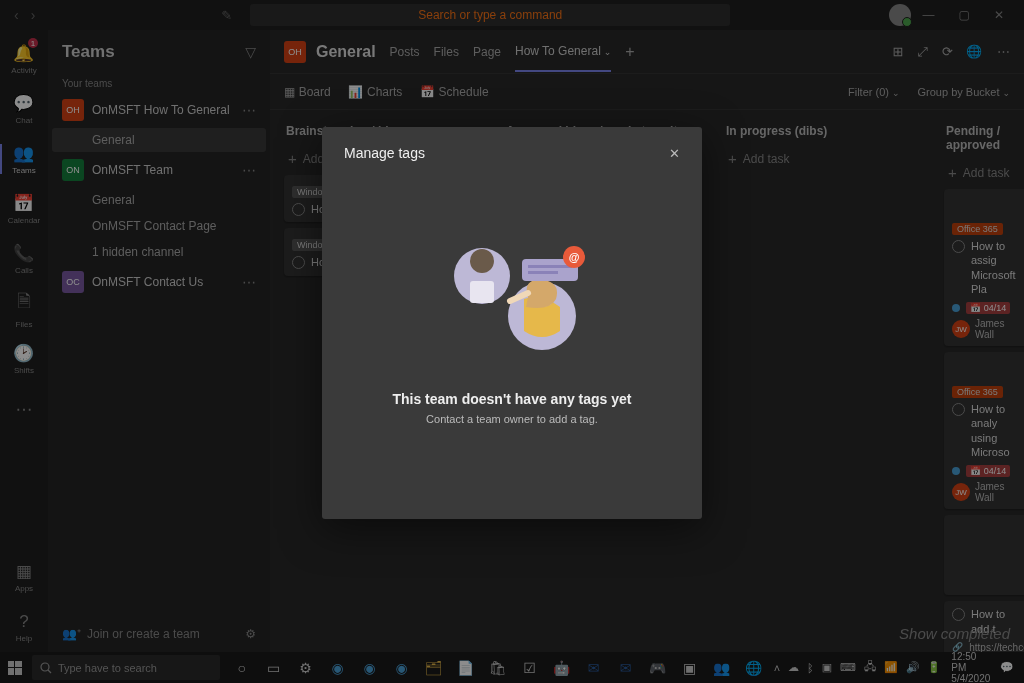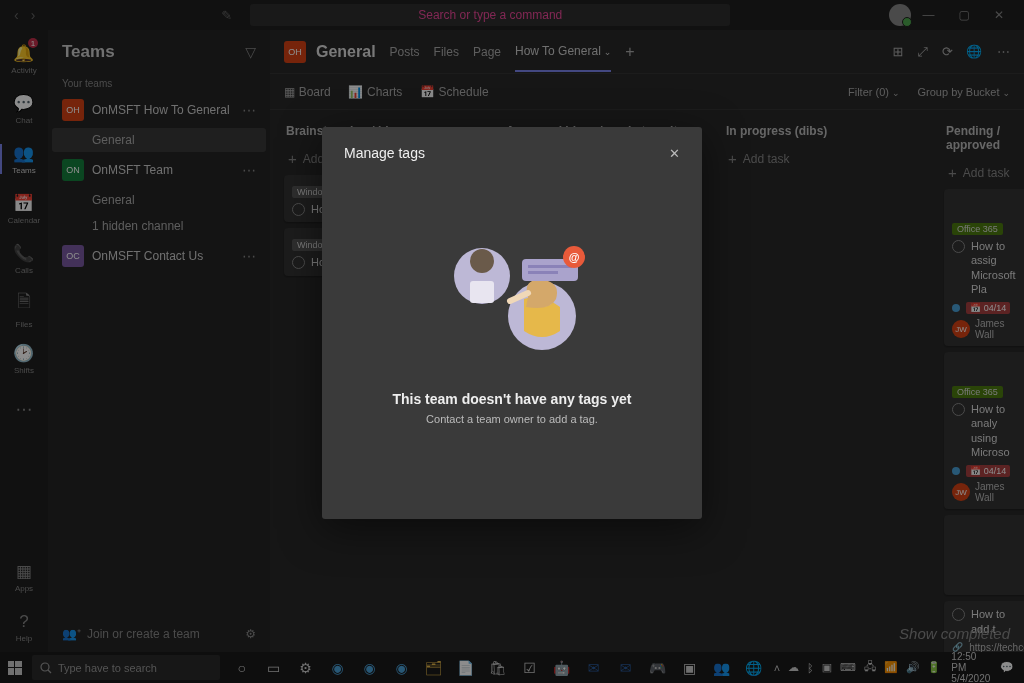--- a/index.html
+++ b/index.html
@@ -2,21 +2,21 @@
 <html><head>
 <meta charset="utf-8">
 <style>
 * { margin: 0; padding: 0; box-sizing: border-box; font-family: 'Segoe UI', sans-serif; }
 body { background: #1f1f1f; color: #ccc; overflow: hidden; width: 1024px; height: 683px; position: relative; }
 
 
 .titlebar { height: 30px; background: #1f1f1f; display: flex; align-items: center; padding: 0 8px; }
 .titlebar .nav-btn { color: #666; padding: 0 6px; font-size: 14px; }
 .titlebar .edit-icon { color: #666; margin-left: 180px; font-size: 13px; }
-.titlebar .search { flex: 0 0 480px; margin-left: 18px; background: #2e2e2e; height: 22px; border-radius: 3px; display: flex; align-items: center; justify-content: center; color: #ec4899; font-size: 12px; }
+.titlebar .search { flex: 0 0 480px; margin-left: 18px; background: #2e2e2e; height: 22px; border-radius: 3px; display: flex; align-items: center; justify-content: center; color: #f97316; font-size: 12px; }
 .titlebar .spacer { flex: 1; }
 .titlebar .avatar-small { width: 22px; height: 22px; border-radius: 50%; background: #888; position: relative; }
 .titlebar .avatar-small::after { content: ''; position: absolute; bottom: -1px; right: -1px; width: 8px; height: 8px; background: #4da64d; border-radius: 50%; border: 1px solid #1f1f1f; }
 .titlebar .win-btn { color: #888; padding: 0 12px; font-size: 12px; }
 
 
 .app-rail { position: absolute; left: 0; top: 30px; width: 48px; height: 622px; background: #1f1f1f; display: flex; flex-direction: column; align-items: center; padding-top: 4px; }
 .rail-item { width: 48px; height: 50px; display: flex; flex-direction: column; align-items: center; justify-content: center; color: #888; position: relative; cursor: pointer; }
 .rail-item.active { color: #ccc; }
 .rail-item.active::before { content: ''; position: absolute; left: 0; top: 10px; bottom: 10px; width: 2px; background: #7b83eb; }
@@ -57,21 +57,21 @@
 .sub-actions .chev2 { font-size: 9px; margin-left: 3px; }
 
 .board { display: flex; padding: 10px 0 0 14px; height: calc(100% - 80px); overflow: hidden; }
 .bucket { width: 212px; margin-right: 8px; flex-shrink: 0; }
 .bucket.last { width: 90px; }
 .bucket-title { font-size: 12px; font-weight: 600; color: #bbb; padding: 4px 2px; }
 .add-task { display: flex; align-items: center; padding: 8px 4px; color: #888; font-size: 12px; cursor: pointer; }
 .add-task .plus { margin-right: 6px; font-size: 15px; }
 .card { background: #333; border-radius: 4px; padding: 6px 8px; margin-bottom: 6px; box-shadow: 0 1px 2px rgba(0,0,0,.3); }
 .card-tag { display: inline-block; background: #555; color: #ddd; font-size: 9px; padding: 1px 5px; border-radius: 2px; margin-bottom: 4px; }
-.card-tag.pink { background: #4d7c0f; margin-top: 28px; }
+.card-tag.pink { background: #c2410c; margin-top: 28px; }
 .card-title-row { display: flex; align-items: flex-start; }
 .card-radio { width: 13px; height: 13px; border: 1.5px solid #888; border-radius: 50%; margin-right: 6px; margin-top: 1px; flex-shrink: 0; }
 .card-title { font-size: 11px; color: #ddd; line-height: 1.3; }
 .card-meta { display: flex; align-items: center; margin-top: 6px; gap: 6px; }
 .card-dot { width: 8px; height: 8px; border-radius: 50%; }
 .card-date { background: #a84040; color: #fff; font-size: 9px; padding: 1px 4px; border-radius: 2px; }
 .card-user { display: flex; align-items: center; margin-top: 4px; }
 .user-av { width: 18px; height: 18px; border-radius: 50%; color: #fff; font-size: 8px; display: flex; align-items: center; justify-content: center; margin-right: 5px; }
 .user-name { font-size: 10px; color: #bbb; }
 .show-completed { position: absolute; bottom: 10px; right: 14px; font-size: 15px; color: #888; font-style: italic; }
@@ -169,20 +169,21 @@
     <span class="team-more">⋯</span>
   </div>
   <div class="channel-item selected">General</div>
 
   <div class="team-item">
     <div class="team-avatar" style="background:#15803d">ON</div>
     <span class="team-name">OnMSFT Team</span>
     <span class="team-more">⋯</span>
   </div>
   <div class="channel-item">General</div>
+  <div class="channel-item">OnMSFT Contact Page</div>
   <div class="channel-item">1 hidden channel</div>
 
   <div class="team-item">
     <div class="team-avatar" style="background:#7a5aa3">OC</div>
     <span class="team-name">OnMSFT Contact Us</span>
     <span class="team-more">⋯</span>
   </div>
 
   <div class="sidebar-footer">
     <span style="margin-right:6px">👥⁺</span>

